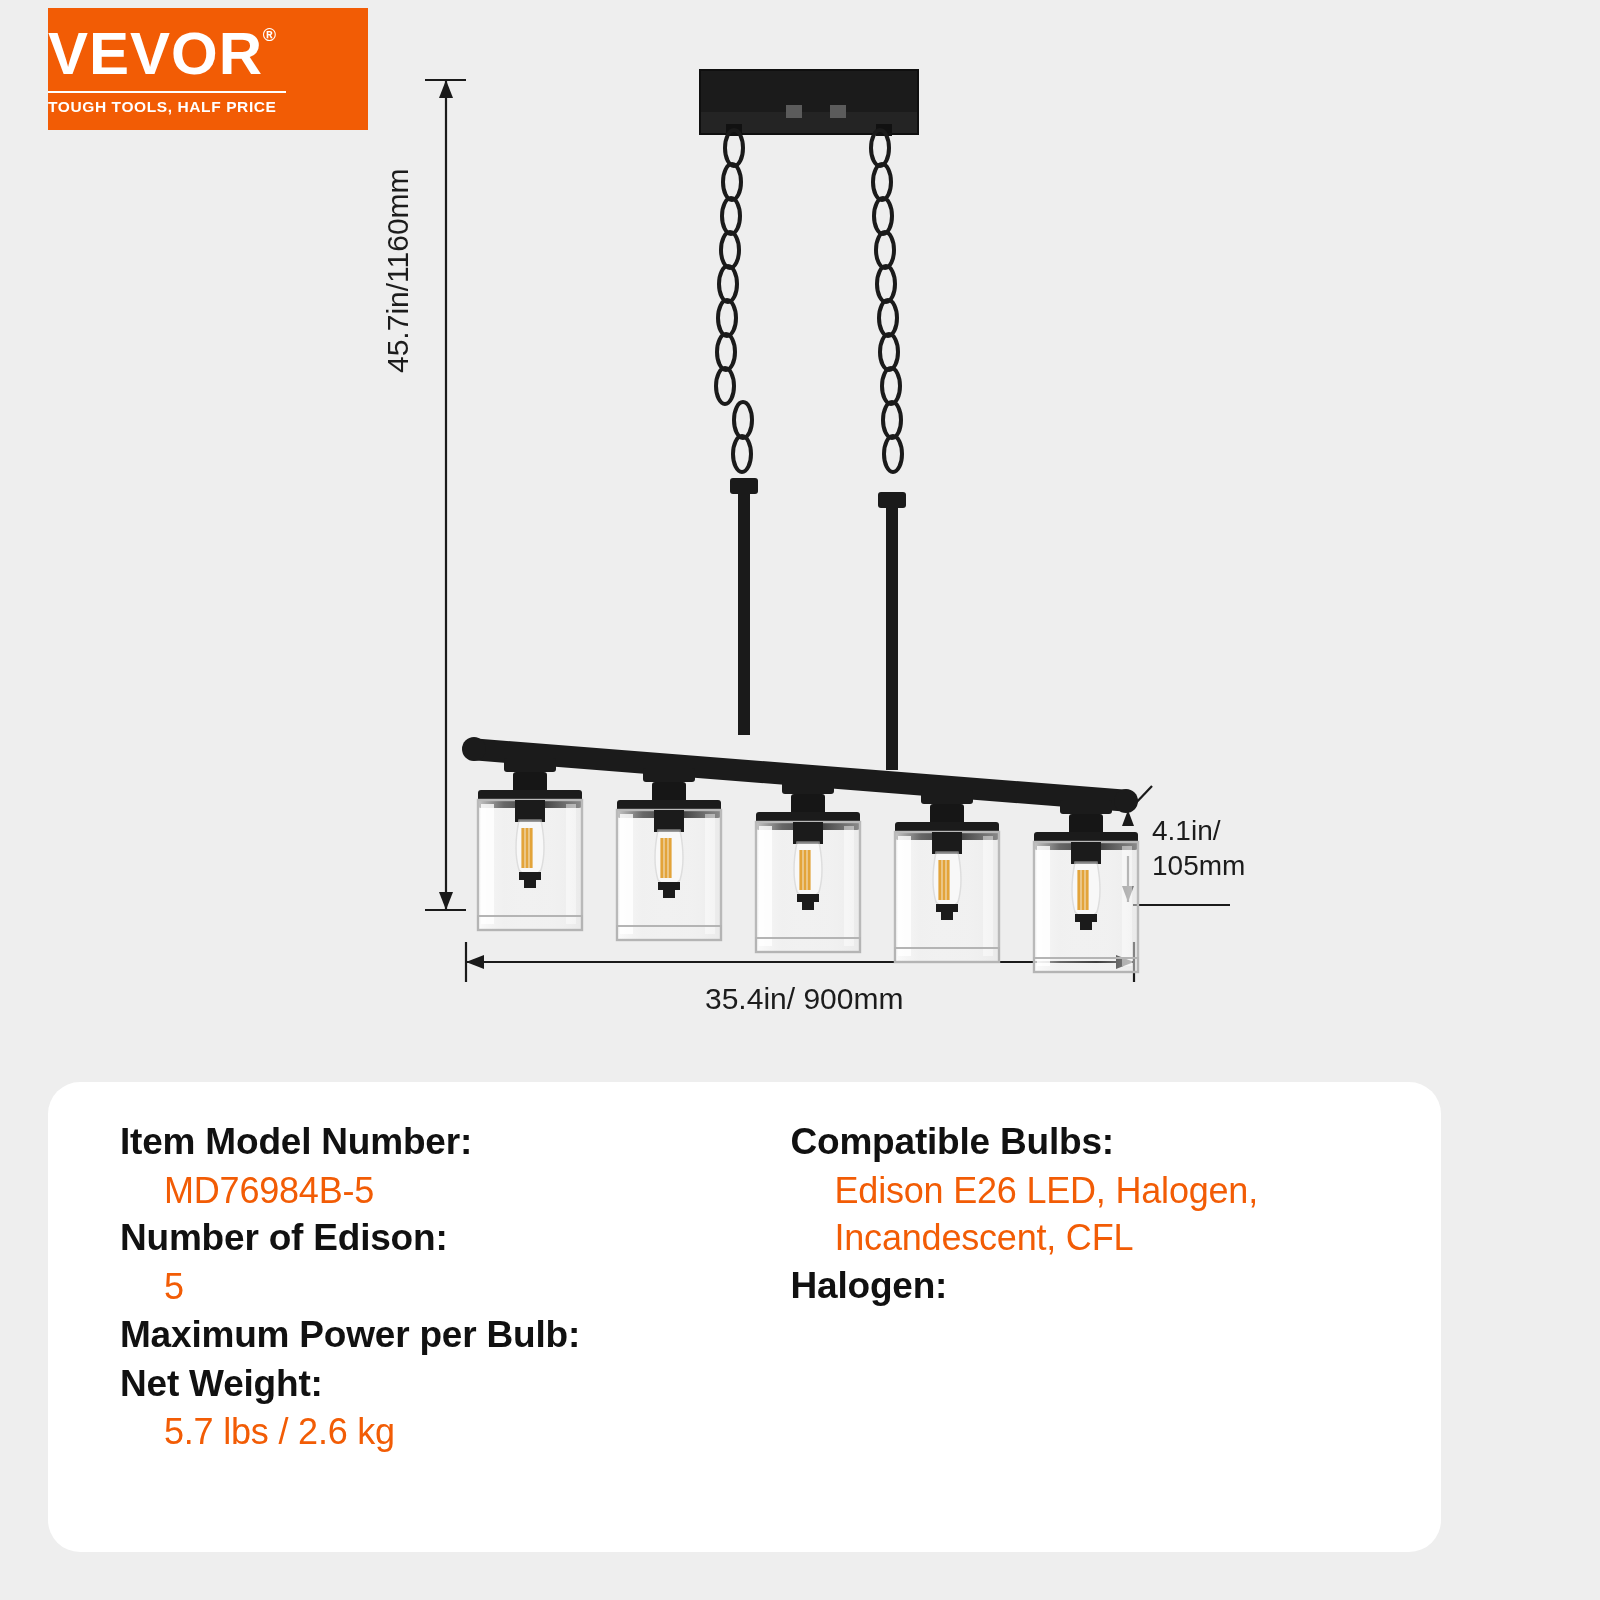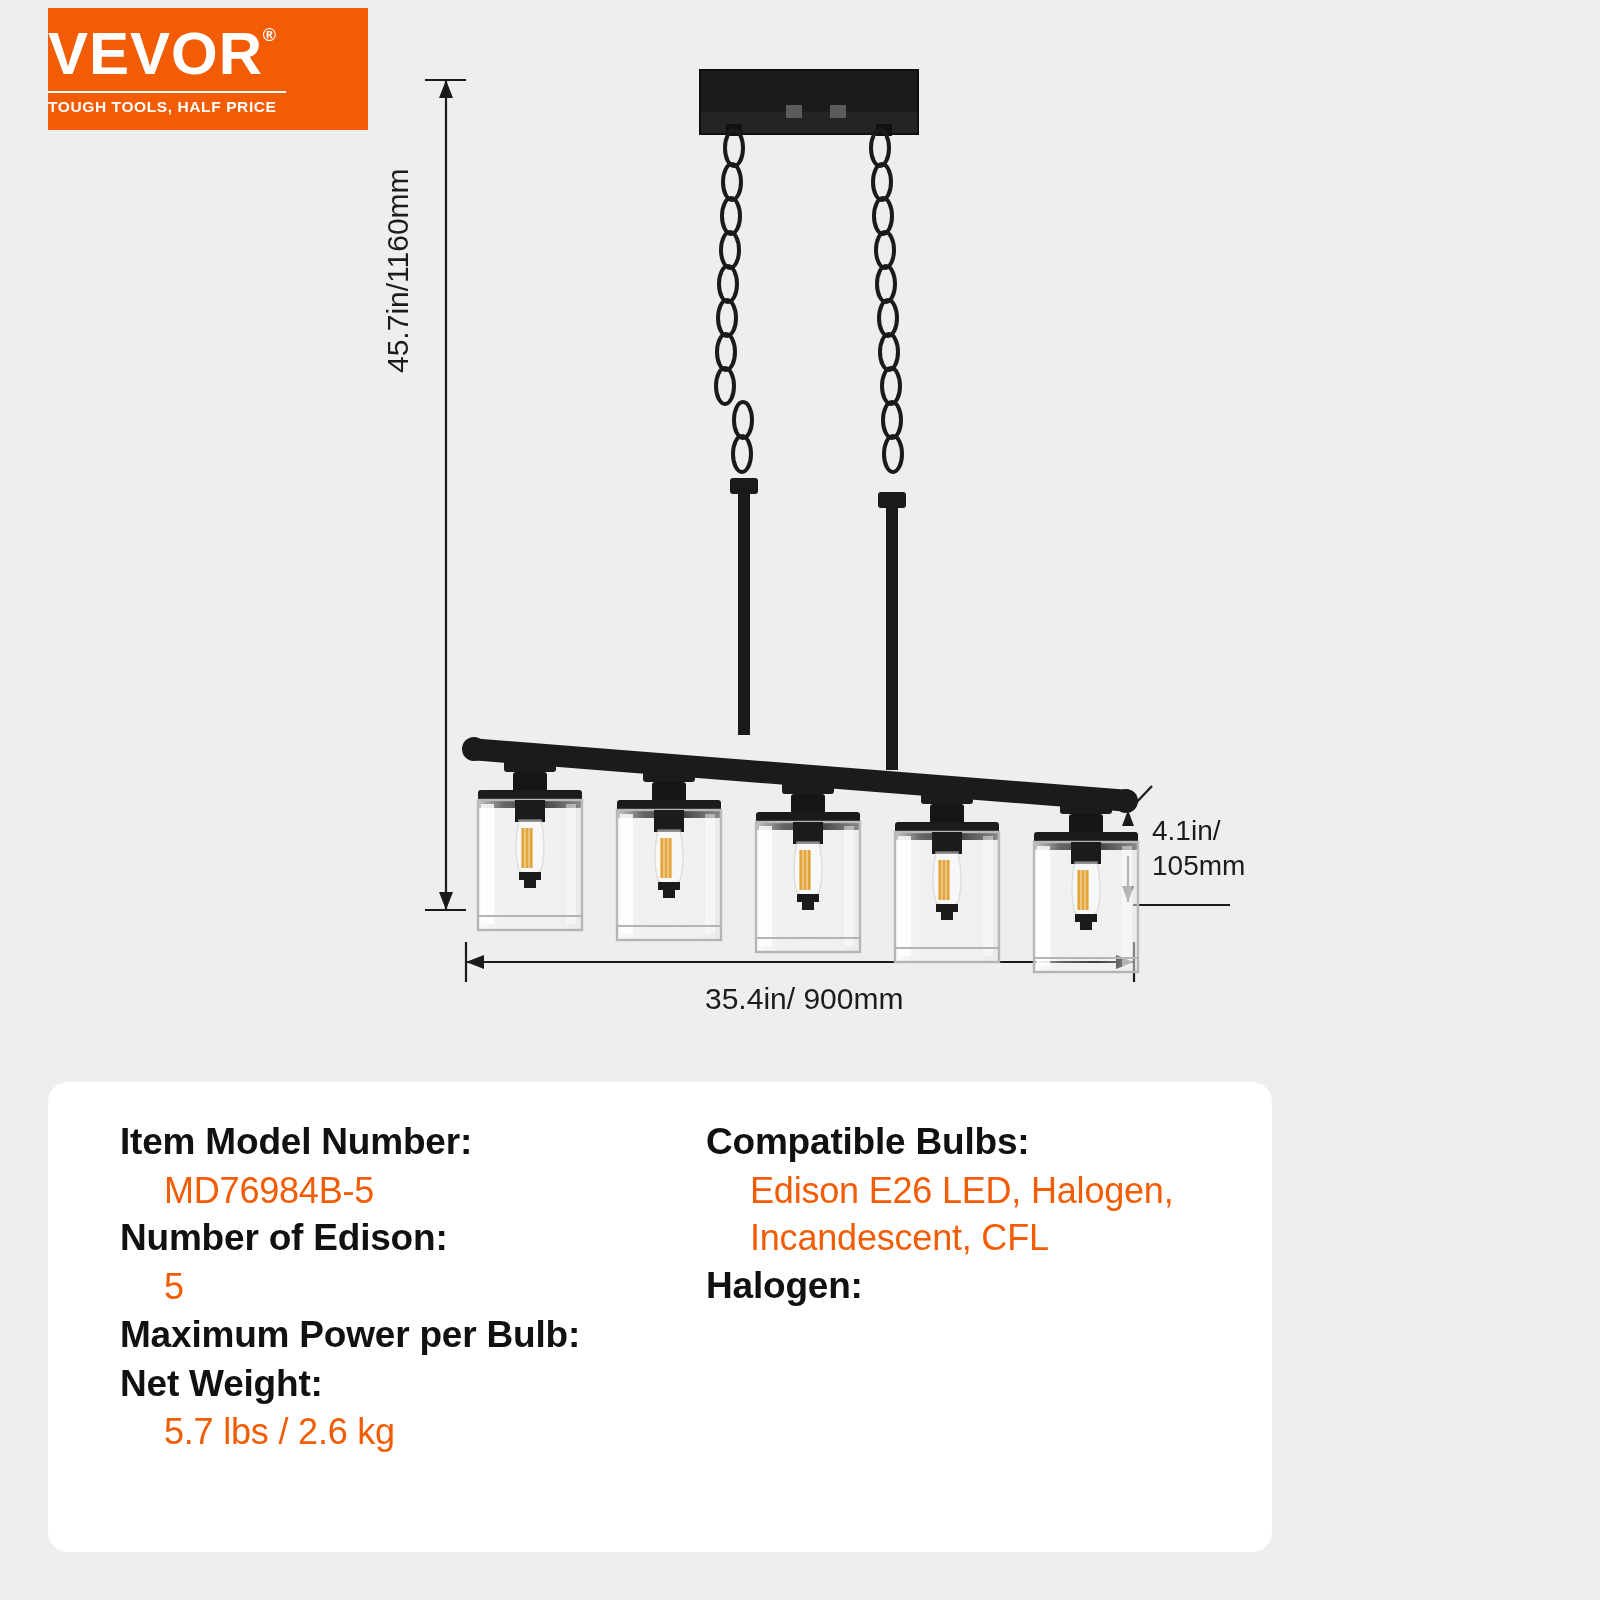--- a/index.html
+++ b/index.html
@@ -97,24 +97,24 @@
     white-space: normal;
     width: 130px;
     margin-top: 7px;
   }
 
   
   .spec-card {
     position: absolute;
     left: 48px;
     top: 1082px;
-    width: 1224px;
+    width: 1393px;
     height: 470px;
     background: #ffffff;
-    border-radius: 20px;
+    border-radius: 32px;
     box-sizing: border-box;
     padding: 36px 52px 28px 72px;
     display: flex;
     gap: 52px;
   }
   .spec-col {
     flex: 1 1 0;
   }
   .spec-col.right {
     padding-left: 20px;

